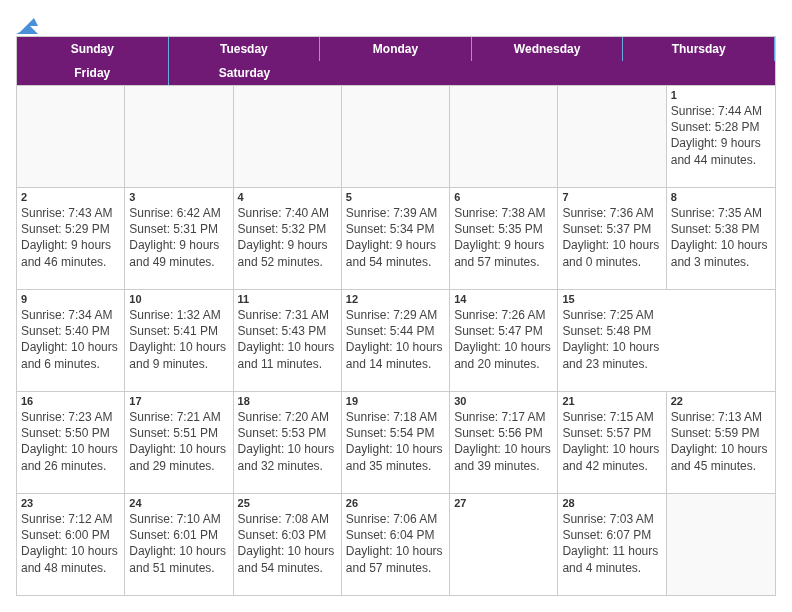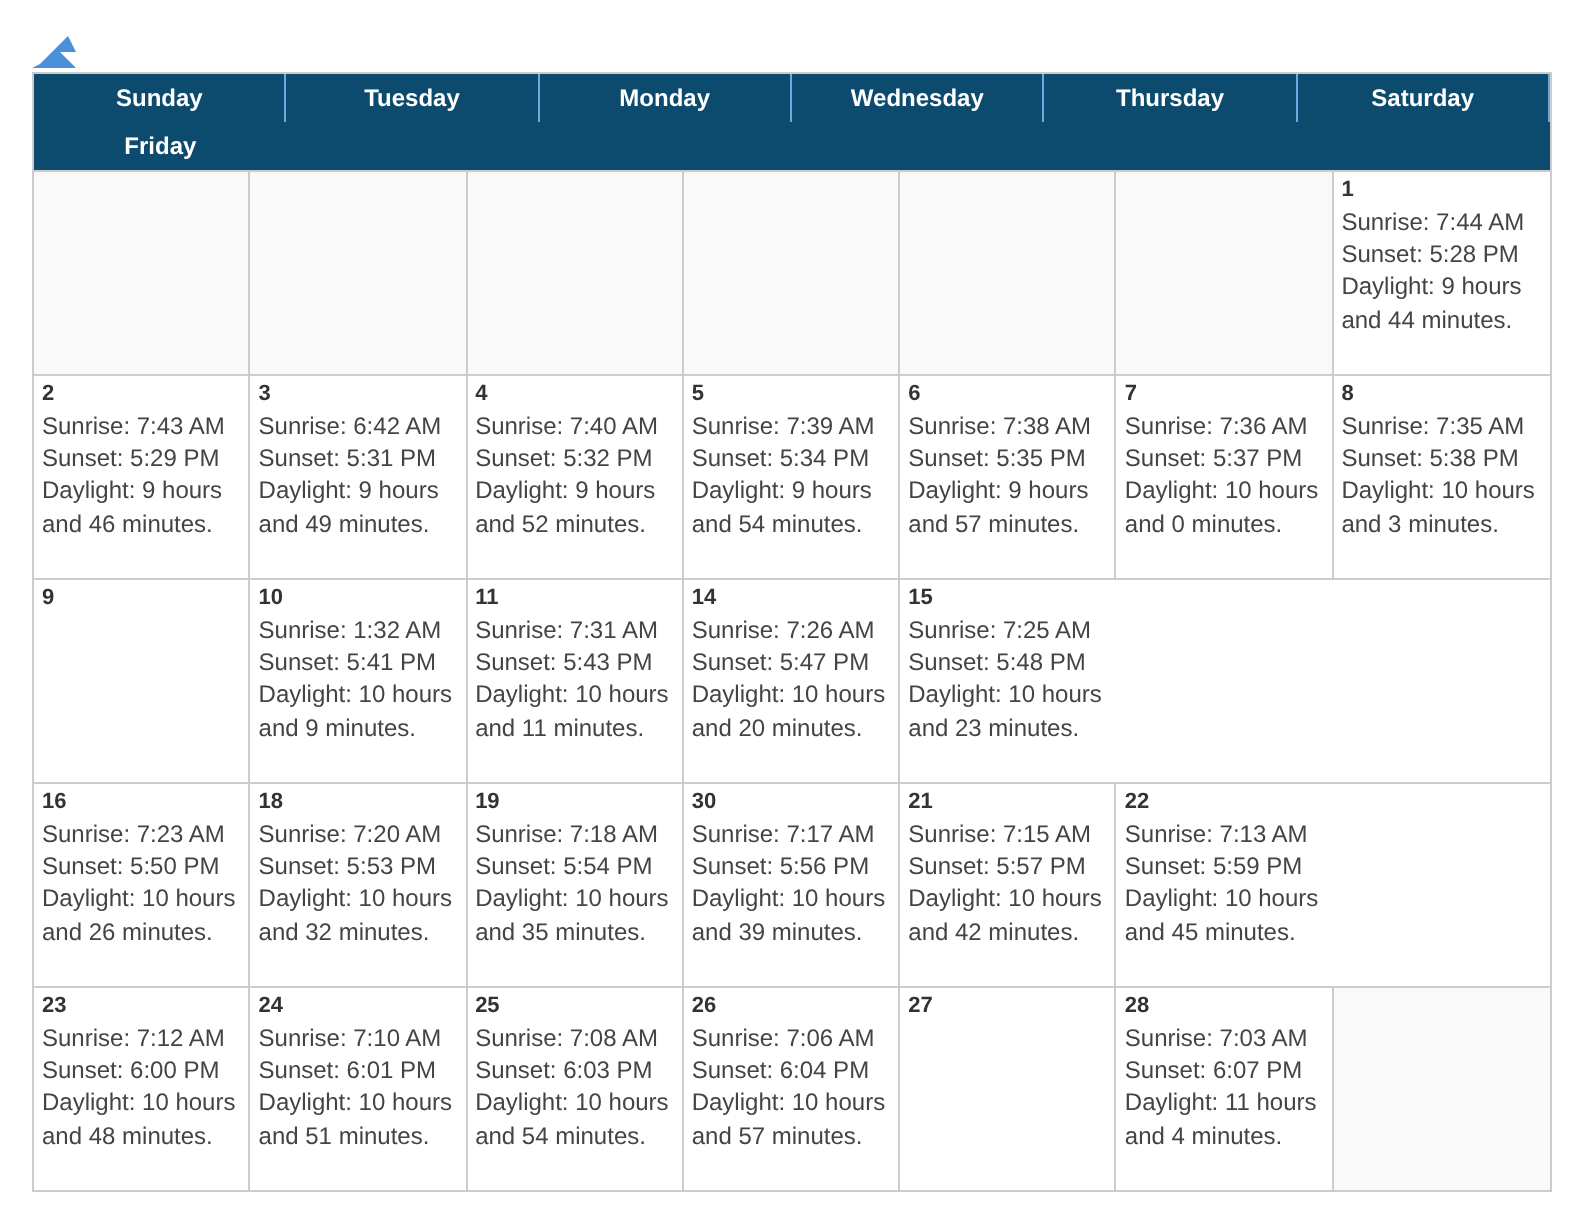--- a/index.html
+++ b/index.html
@@ -51,22 +51,22 @@
       color: #555;
     }
     .calendar {
       flex: 1;
       display: flex;
       flex-direction: column;
       border: 1px solid #ccc;
     }
     .cal-header {
       display: grid;
-      grid-template-columns: repeat(6, 1fr);
-      background: #0c4a6e;
+      grid-template-columns: repeat(5, 1fr);
+      background: #701a75;
     }
     .cal-header-cell {
       padding: 5px 4px;
       color: #fff;
       font-size: 12px;
       font-weight: bold;
       text-align: center;
       border-right: 1px solid #6aaae0;
     }
     .cal-header-cell:last-child { border-right: none; }
@@ -127,22 +127,22 @@
     </div>
   </div>
 
   <div class="calendar">
     <div class="cal-header">
     <div class="cal-header-cell">Sunday</div>
         <div class="cal-header-cell">Tuesday</div>
         <div class="cal-header-cell">Monday</div>
         <div class="cal-header-cell">Wednesday</div>
         <div class="cal-header-cell">Thursday</div>
+        <div class="cal-header-cell">Friday</div>
         <div class="cal-header-cell">Saturday</div>
-        <div class="cal-header-cell">Friday</div>
       </div>
     <div class="cal-body">
     <div class="cal-row">
           <div class="cal-cell empty"></div>
           <div class="cal-cell empty"></div>
           <div class="cal-cell empty"></div>
           <div class="cal-cell empty"></div>
           <div class="cal-cell empty"></div>
           <div class="cal-cell empty"></div>
           <div class="cal-cell">
@@ -192,52 +192,67 @@
           <div class="cal-cell">
             <span class="day-num">8</span>
             <div class="day-info">Sunrise: 7:35 AM
 Sunset: 5:38 PM
 Daylight: 10 hours and 3 minutes.</div>
           </div>
         </div>
         <div class="cal-row">
           <div class="cal-cell">
             <span class="day-num">9</span>
+            <div class="day-info">Sunrise: 7:34 AM
+Sunset: 5:40 PM
+Daylight: 10 hours and 6 minutes.</div>
           </div>
           <div class="cal-cell">
             <span class="day-num">10</span>
             <div class="day-info">Sunrise: 1:32 AM
 Sunset: 5:41 PM
 Daylight: 10 hours and 9 minutes.</div>
           </div>
           <div class="cal-cell">
             <span class="day-num">11</span>
             <div class="day-info">Sunrise: 7:31 AM
 Sunset: 5:43 PM
 Daylight: 10 hours and 11 minutes.</div>
           </div>
           <div class="cal-cell">
+            <span class="day-num">12</span>
+            <div class="day-info">Sunrise: 7:29 AM
+Sunset: 5:44 PM
+Daylight: 10 hours and 14 minutes.</div>
+          </div>
+          <div class="cal-cell">
             <span class="day-num">14</span>
             <div class="day-info">Sunrise: 7:26 AM
 Sunset: 5:47 PM
 Daylight: 10 hours and 20 minutes.</div>
           </div>
           <div class="cal-cell">
             <span class="day-num">15</span>
             <div class="day-info">Sunrise: 7:25 AM
 Sunset: 5:48 PM
 Daylight: 10 hours and 23 minutes.</div>
           </div>
         </div>
         <div class="cal-row">
           <div class="cal-cell">
             <span class="day-num">16</span>
             <div class="day-info">Sunrise: 7:23 AM
 Sunset: 5:50 PM
 Daylight: 10 hours and 26 minutes.</div>
+          </div>
+          <div class="cal-cell">
+            <span class="day-num">17</span>
+            <div class="day-info">Sunrise: 7:21 AM
+Sunset: 5:51 PM
+Daylight: 10 hours and 29 minutes.</div>
           </div>
           <div class="cal-cell">
             <span class="day-num">18</span>
             <div class="day-info">Sunrise: 7:20 AM
 Sunset: 5:53 PM
 Daylight: 10 hours and 32 minutes.</div>
           </div>
           <div class="cal-cell">
             <span class="day-num">19</span>
             <div class="day-info">Sunrise: 7:18 AM

